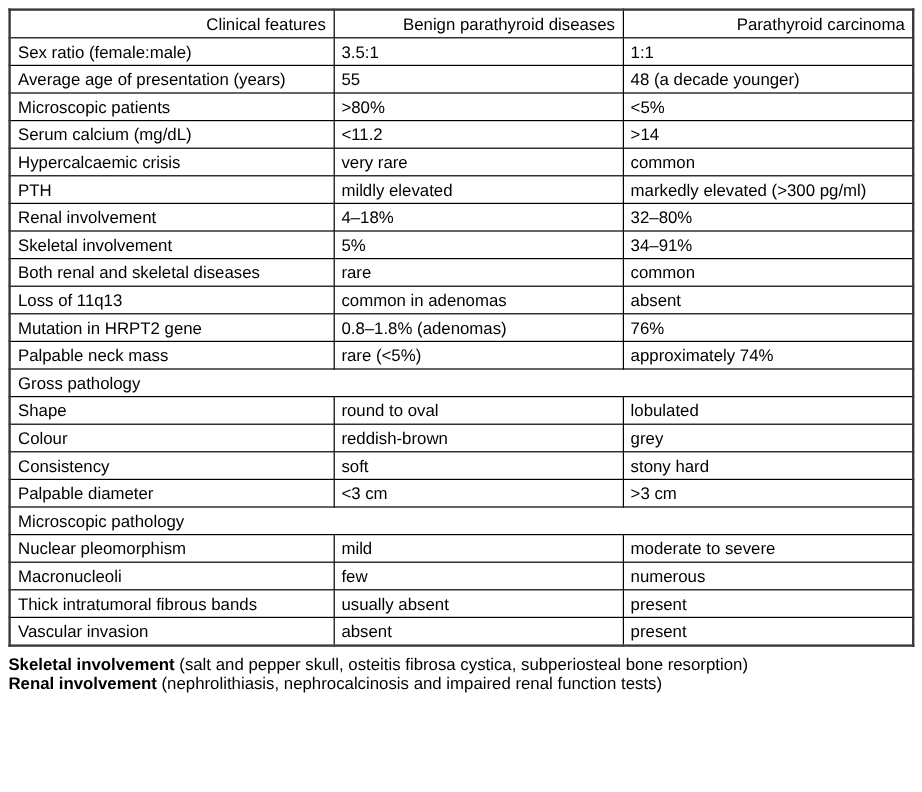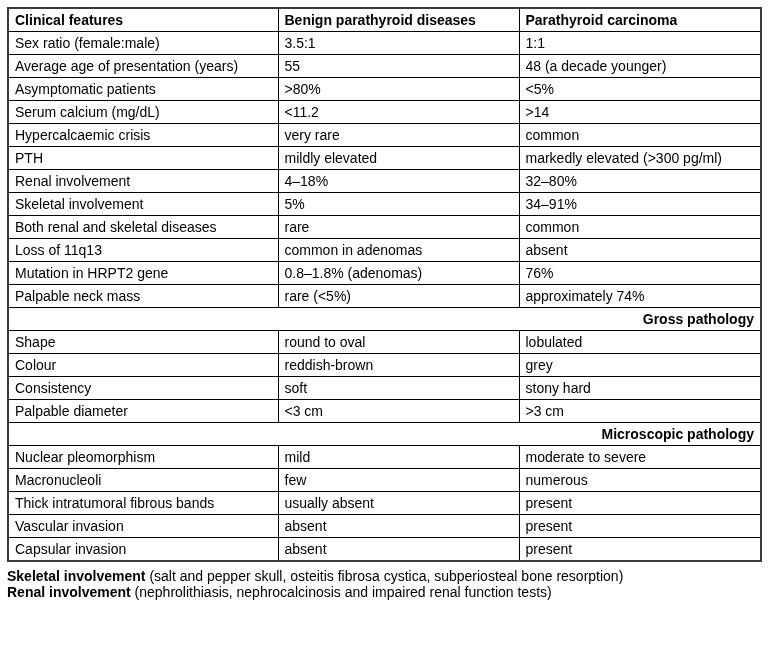--- a/index.html
+++ b/index.html
@@ -24,24 +24,23 @@
   }
   th, td {
     border: 1px solid #000000;
     font-size: 14px;
     line-height: 18px;
     padding: 2px 6px;
     vertical-align: top;
     text-align: left;
     word-wrap: break-word;
   }
-  th { font-weight: bold; }
+  th { font-weight: normal; text-align: right; }
   td.section-title {
-    font-weight: bold;
-    text-align: right;
+    font-weight: normal;
   }
   .footnotes {
     margin-top: 7px;
     font-size: 14px;
     line-height: 15.5px;
     padding-left: 0px;
   }
   .footnotes p { margin: 0; }
   .footnotes b { font-weight: bold; }
 </style>
@@ -68,21 +67,21 @@
           <td>Sex ratio (female:male)</td>
           <td>3.5:1</td>
           <td>1:1</td>
         </tr>
         <tr>
           <td>Average age of presentation (years)</td>
           <td>55</td>
           <td>48 (a decade younger)</td>
         </tr>
         <tr>
-          <td>Asymptomatic patients</td>
+          <td>Microscopic patients</td>
           <td>&gt;80%</td>
           <td>&lt;5%</td>
         </tr>
         <tr>
           <td>Serum calcium (mg/dL)</td>
           <td>&lt;11.2</td>
           <td>&gt;14</td>
         </tr>
         <tr>
           <td>Hypercalcaemic crisis</td>
@@ -163,25 +162,20 @@
         <tr>
           <td>Thick intratumoral fibrous bands</td>
           <td>usually absent</td>
           <td>present</td>
         </tr>
         <tr>
           <td>Vascular invasion</td>
           <td>absent</td>
           <td>present</td>
         </tr>
-        <tr>
-          <td>Capsular invasion</td>
-          <td>absent</td>
-          <td>present</td>
-        </tr>
       </tbody>
   </table>
 
   <div class="footnotes">
     <p><b>Skeletal involvement</b><span> (salt and pepper skull, osteitis fibrosa cystica, subperiosteal bone resorption)</span></p>
     <p><b>Renal involvement</b><span> (nephrolithiasis, nephrocalcinosis and impaired renal function tests)</span></p>
   </div>
 
 </div>
 

